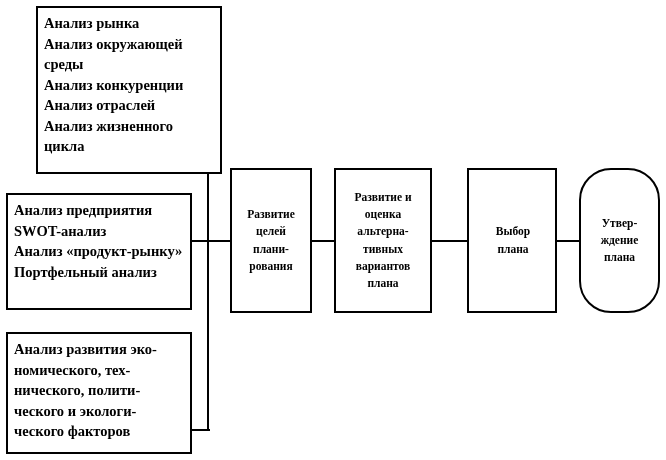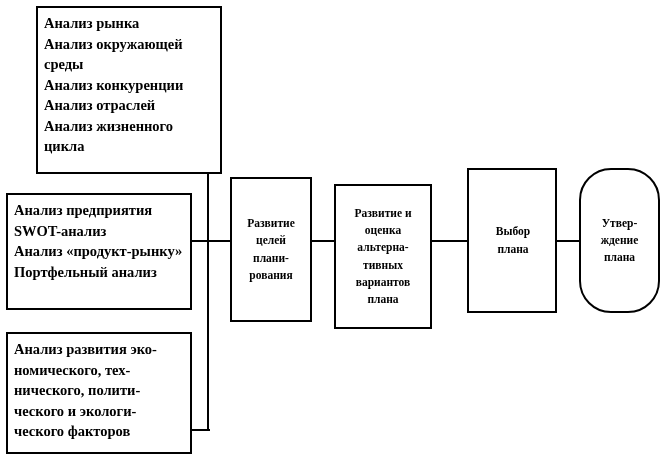--- a/index.html
+++ b/index.html
@@ -81,28 +81,28 @@
     <span class="inner">Анализ предприятия
 SWOT-анализ
 Анализ «продукт-рынку»
 Портфельный анализ</span>
   </div>
 
   <div class="node left-box" style="left:6px; top:332px; width:186px; height:122px;">
     <span class="inner">Анализ развития эко-номического, тех-нического, полити-ческого и экологи-ческого факторов</span>
   </div>
 
-  <div class="node stage-box" style="left:230px; top:168px; width:82px; height:145px;margin-top:9px;">
+  <div class="node stage-box" style="left:230px; top:168px; width:82px; height:145px;">
     <span class="inner">Развитие
 целей
 плани-
 рования</span>
   </div>
 
-  <div class="node stage-box" style="left:334px; top:168px; width:98px; height:145px;margin-top:16px;">
+  <div class="node stage-box" style="left:334px; top:168px; width:98px; height:145px;">
     <span class="inner">Развитие и
 оценка
 альтерна-
 тивных
 вариантов
 плана</span>
   </div>
 
   <div class="node stage-box" style="left:467px; top:168px; width:90px; height:145px;padding-left:6px;">
     <span class="inner">Выбор

